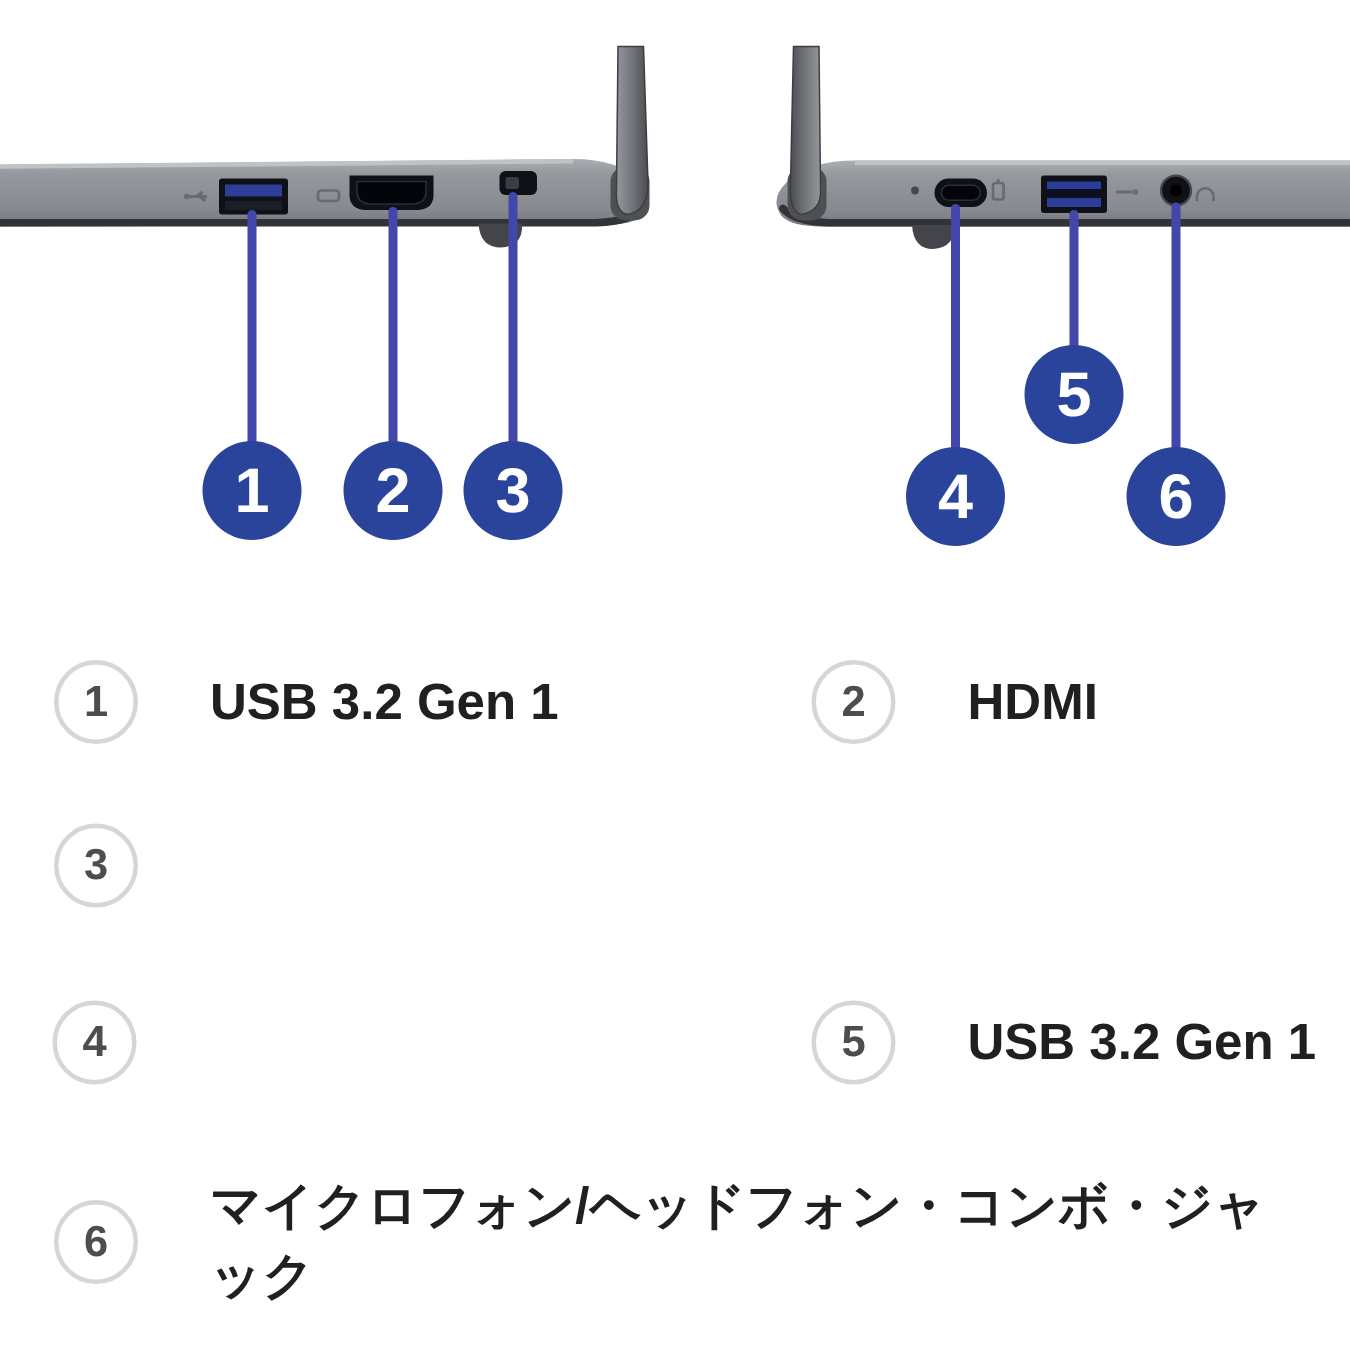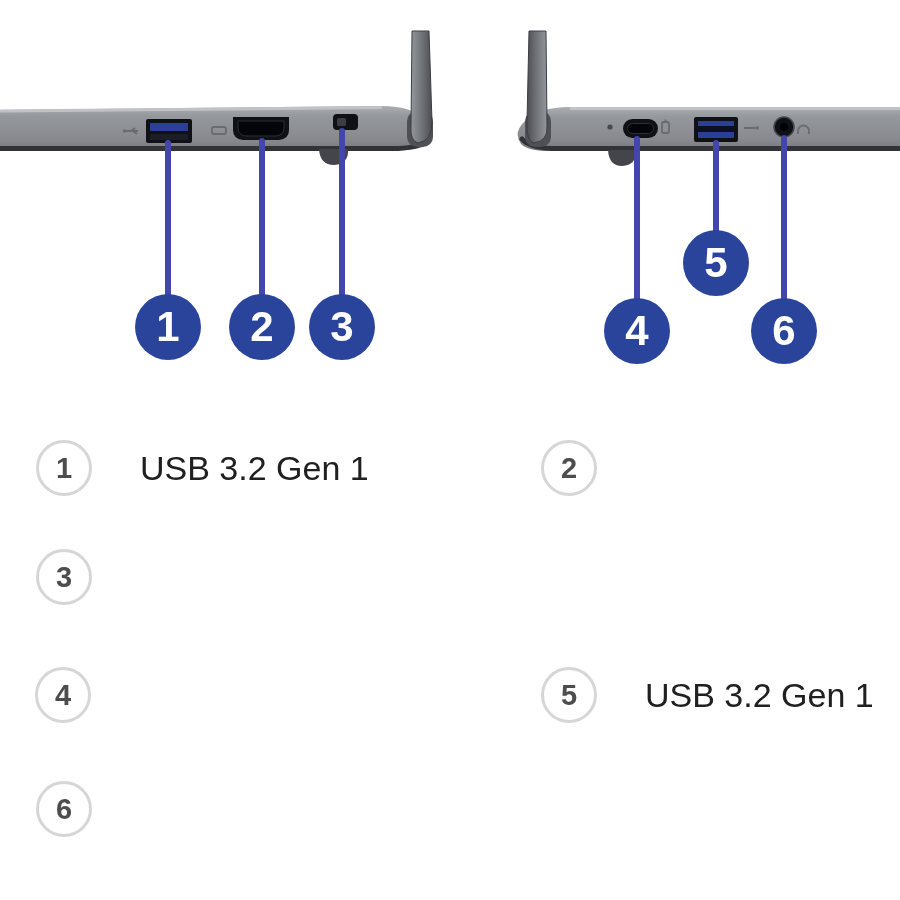--- a/index.html
+++ b/index.html
@@ -19,21 +19,21 @@
   }
   .lnum{
     flex:0 0 auto;width:56px;height:56px;border-radius:50%;
     border:3px solid var(--legend-circle-border,#d6d6d6);
     box-sizing:border-box;
     display:flex;align-items:center;justify-content:center;
     color:var(--legend-number,#4d4d4d);font-size:29px;font-weight:700;line-height:1;
     background:#ffffff;
   }
   .llabel{
-    color:var(--text-dark,#202020);font-size:34px;font-weight:400;
+    color:var(--text-dark,#202020);font-size:34px;font-weight:700;
     line-height:47px;white-space:nowrap;
   }
   .legend-item.wide .llabel{white-space:normal;width:710px;}
 </style>
 </head>
 <body>
 
 <div class="canvas">
 
   <svg width="900" height="420" viewBox="0 0 900 420">
@@ -137,28 +137,30 @@
   <div class="callout" style="left:604px;top:298px;">4</div>
   <div class="callout" style="left:683px;top:230px;">5</div>
   <div class="callout" style="left:751px;top:298px;">6</div>
 
   <div class="legend-item" style="left:36px;top:440px;">
     <span class="lnum">1</span>
     <span class="llabel">USB 3.2 Gen 1</span>
   </div>
   <div class="legend-item" style="left:541px;top:440px;">
     <span class="lnum">2</span>
+    <span class="llabel">HDMI</span>
   </div>
   <div class="legend-item" style="left:36px;top:549px;">
     <span class="lnum">3</span>
   </div>
   <div class="legend-item" style="left:35px;top:667px;">
     <span class="lnum">4</span>
   </div>
   <div class="legend-item" style="left:541px;top:667px;">
     <span class="lnum">5</span>
     <span class="llabel">USB 3.2 Gen 1</span>
   </div>
   <div class="legend-item wide" style="left:36px;top:781px;">
     <span class="lnum">6</span>
+    <span class="llabel">マイクロフォン/ヘッドフォン・コンボ・ジャック</span>
   </div>
 
 </div>
 
 </body></html>

